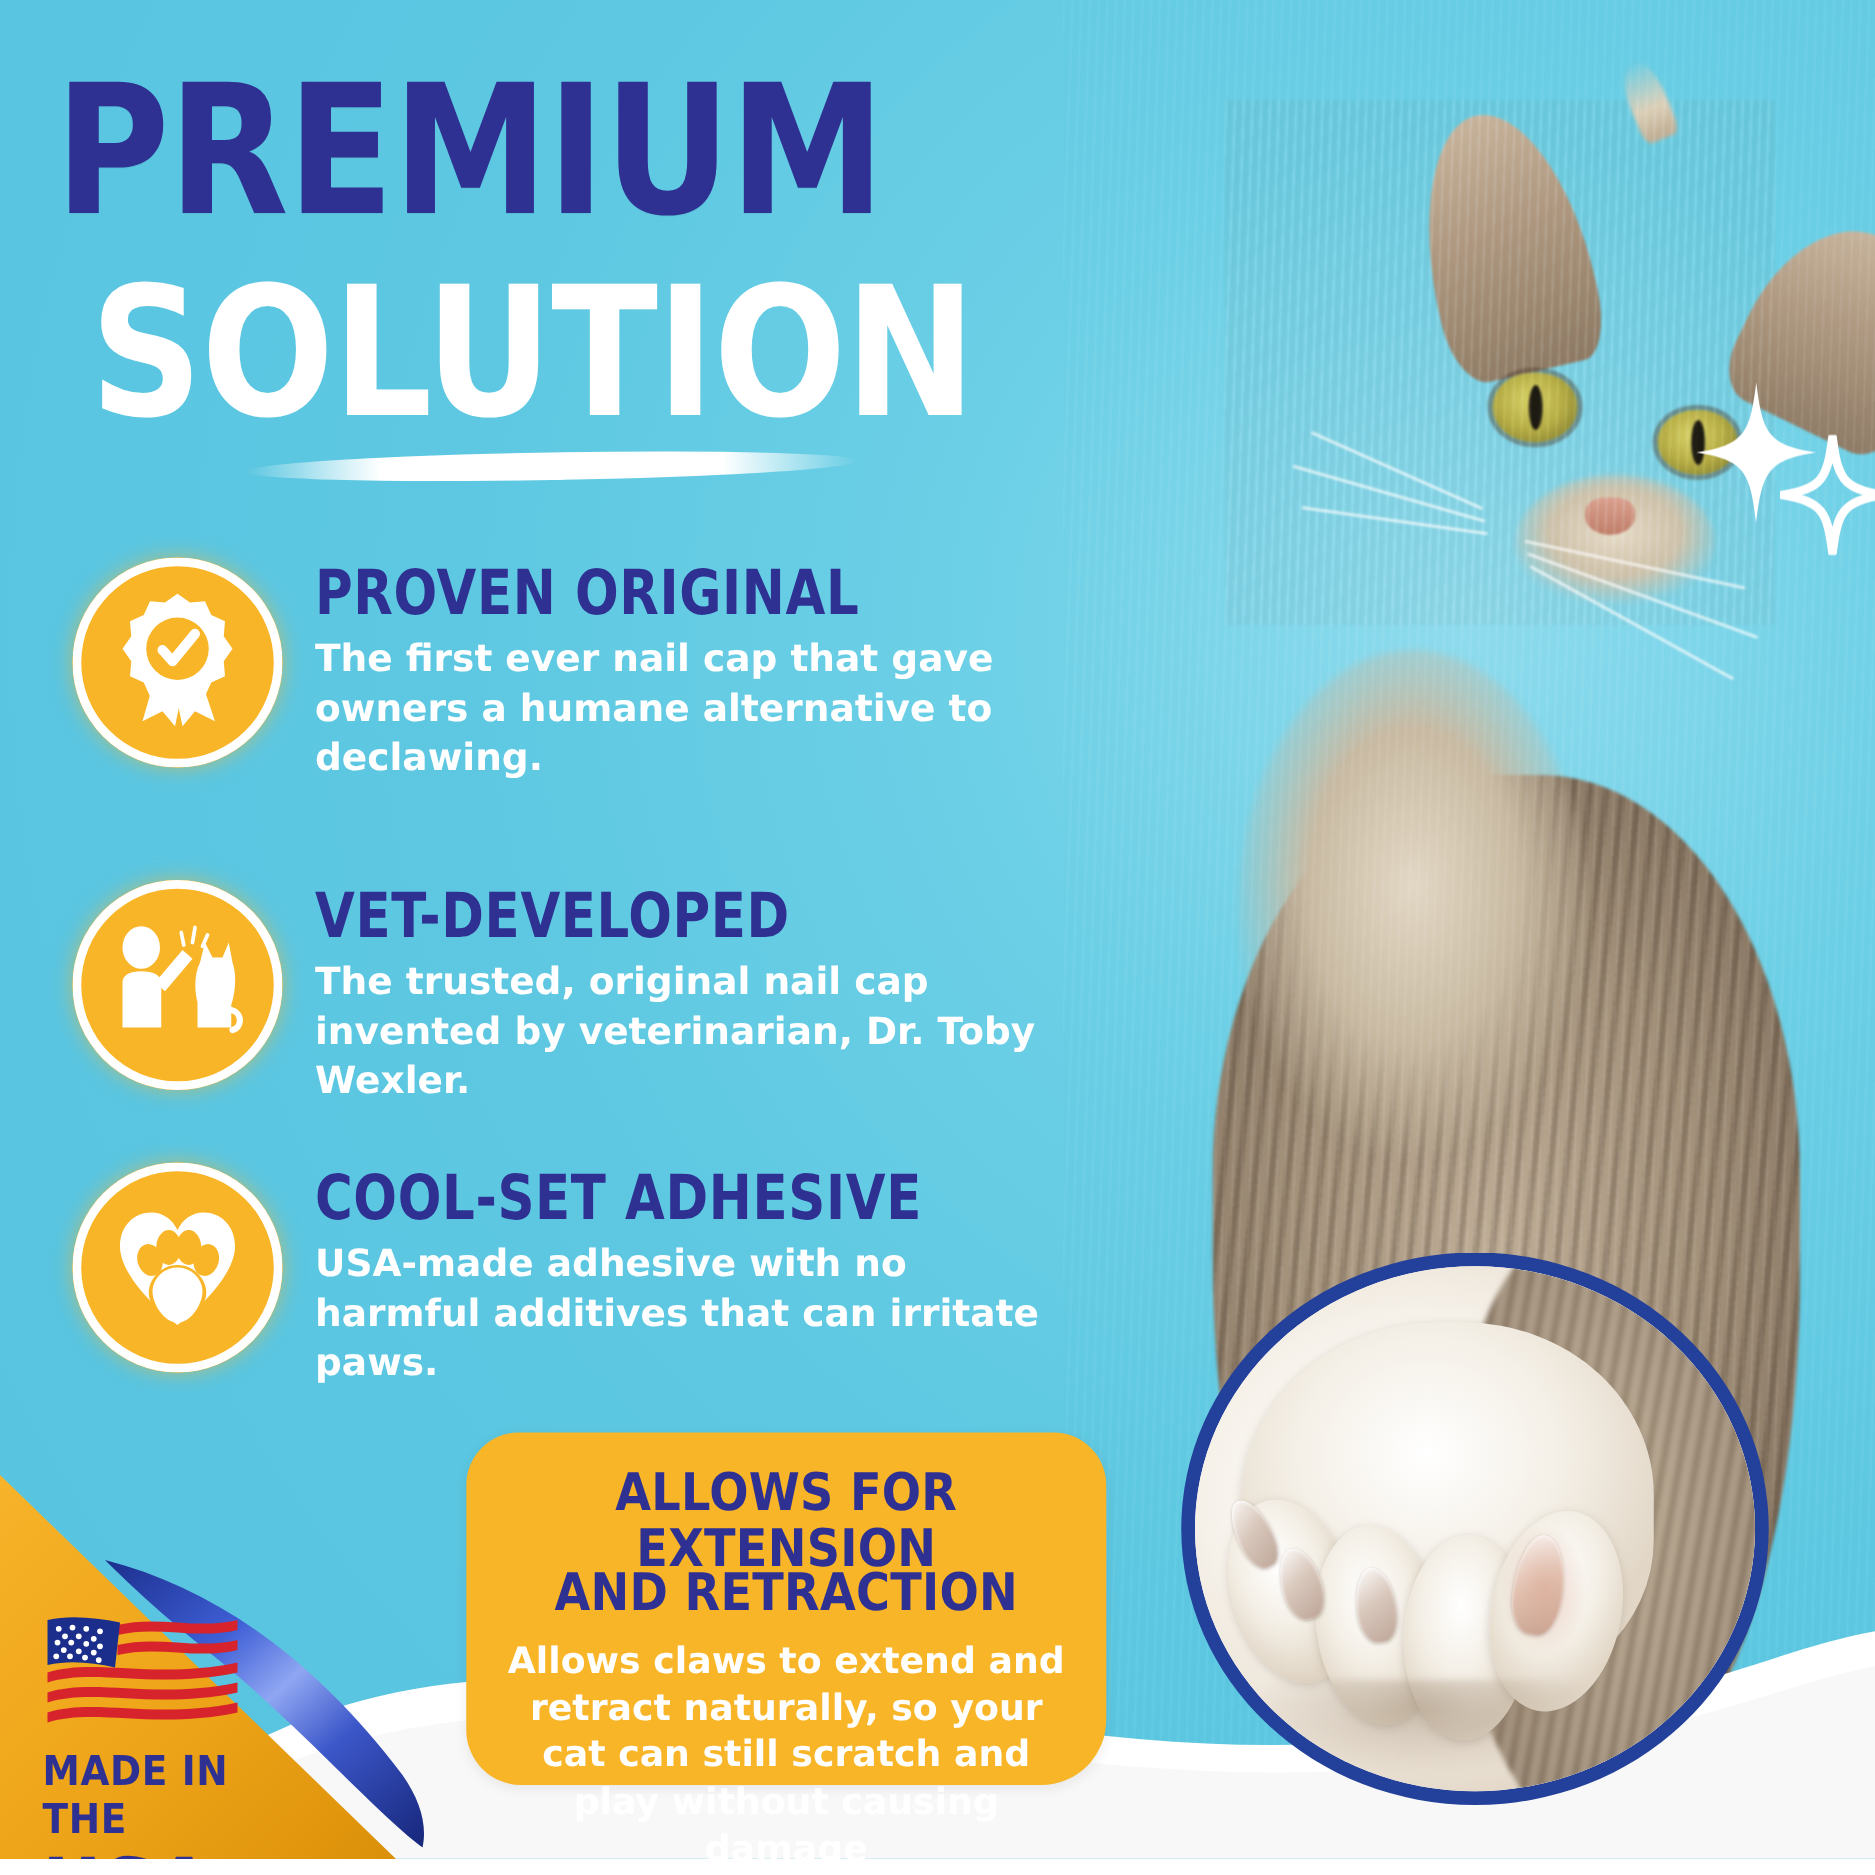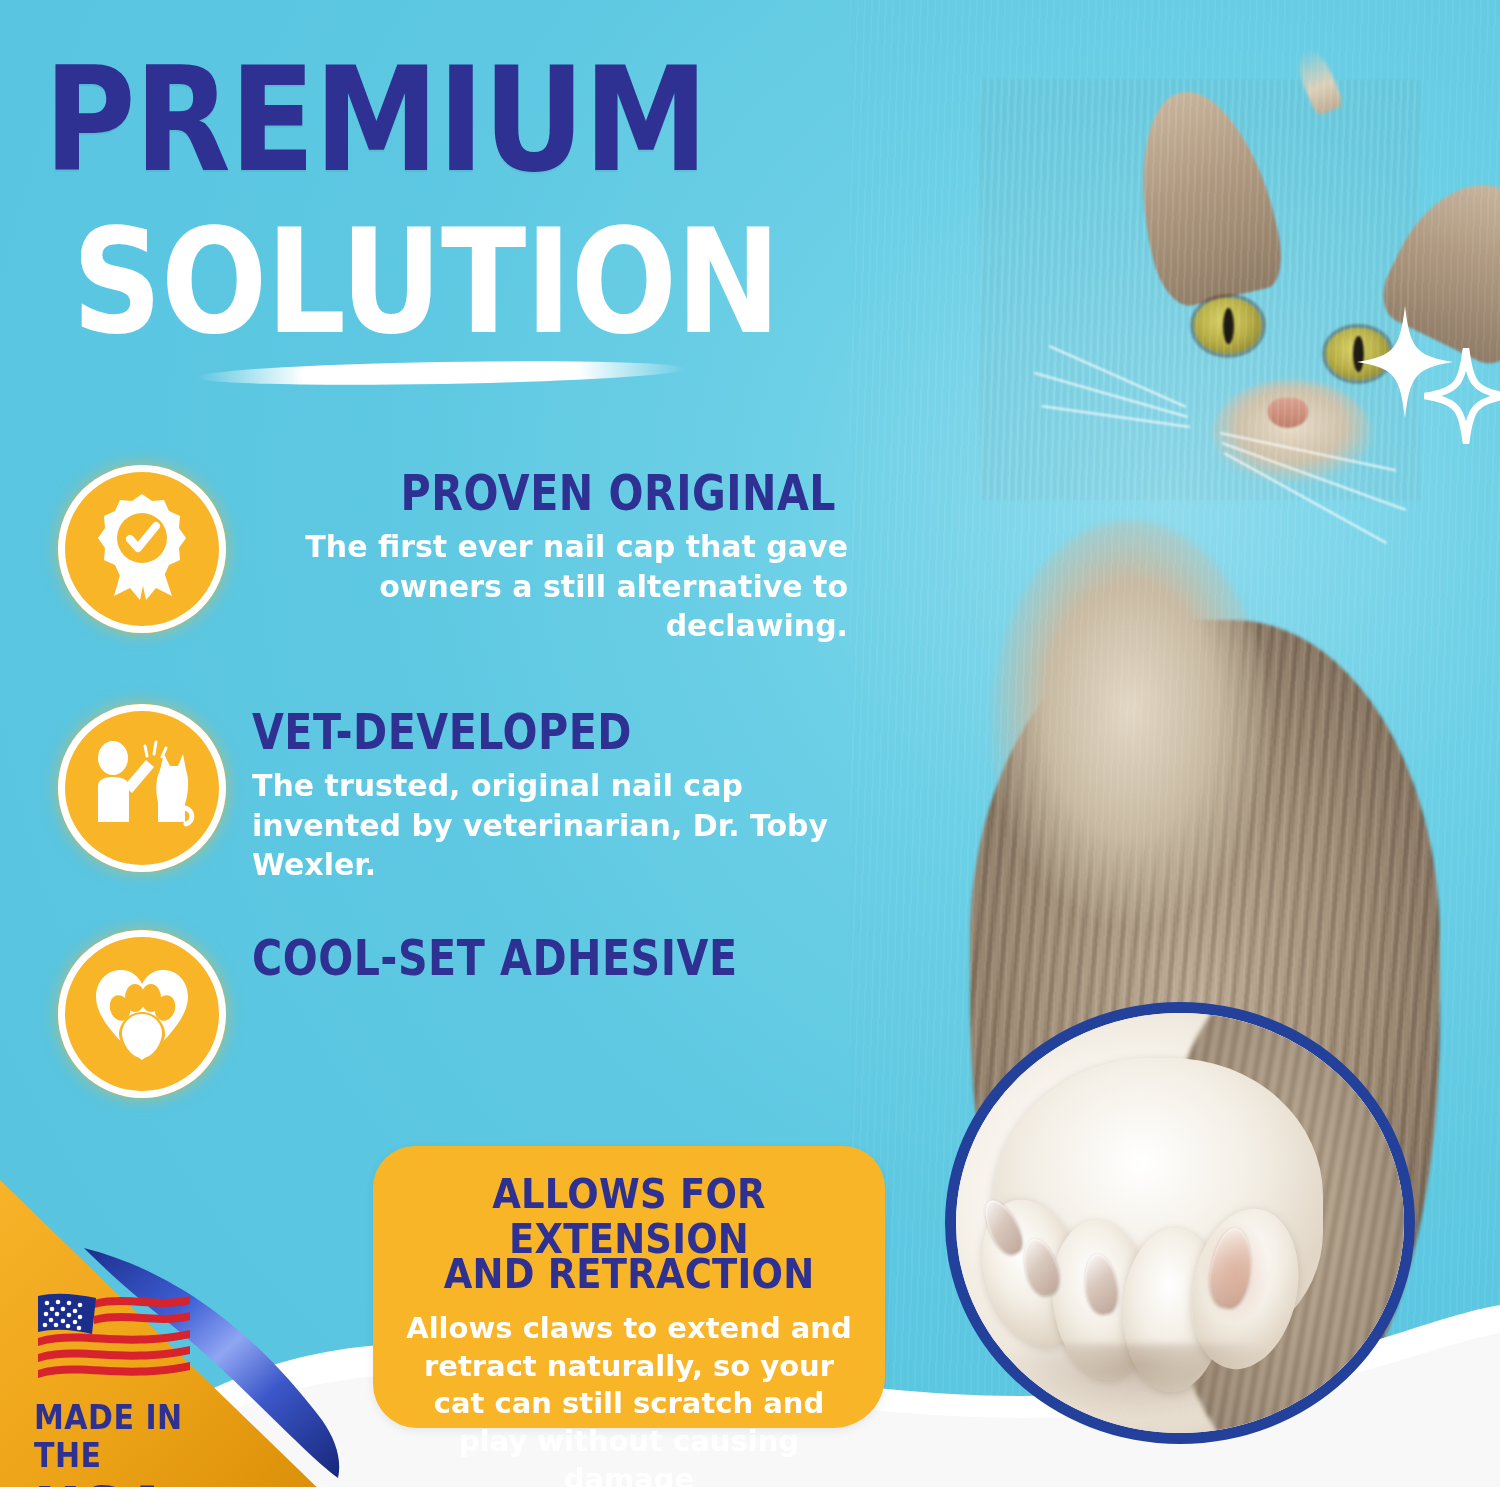--- a/index.html
+++ b/index.html
@@ -109,21 +109,21 @@
   }
   .swoosh{
     position:absolute; left:196px; top:362px; width:490px; height:22px;
     background:linear-gradient(90deg, rgba(255,255,255,0) 0%, #ffffff 22%, #ffffff 78%, rgba(255,255,255,0) 100%);
     border-radius:50%;
     transform:rotate(-1deg);
   }
 
   
   .feature{ position:absolute; left:58px; display:flex; gap:26px; width:790px; }
-  .f1{ top:463px;text-align:right; } .f2{ top:702px; } .f3{ top:928px; }
+  .f1{ top:444px; } .f2{ top:702px; } .f3{ top:928px; }
   .badge{
     flex:0 0 auto; width:168px; height:168px; position:relative;
     margin-top:2px;
   }
   .badge .ring{
     position:absolute; inset:0; border-radius:50%;
     background:#f9b528;
     box-shadow: inset 0 0 0 7px #ffffff, inset 0 0 0 13px #f9b528, 0 0 16px rgba(249,181,40,.55);
   }
   .badge svg{ position:absolute; left:50%; top:50%; transform:translate(-50%,-50%); }
@@ -262,21 +262,21 @@
       <svg width="104" height="114" viewBox="0 0 104 114">
         <path d="M36 62 L24 104 L40 96 L50 108 L58 70 Z" fill="#fff"></path>
         <path d="M68 62 L82 104 L66 96 L56 108 L48 70 Z" fill="#fff"></path>
         <path d="M52 2 L62 9 L74 8 L79 19 L90 24 L89 36 L96 46 L89 56 L90 68 L79 73 L74 84 L62 83 L52 90 L42 83 L30 84 L25 73 L14 68 L15 56 L8 46 L15 36 L14 24 L25 19 L30 8 L42 9 Z" fill="#fff"></path>
         <circle cx="52" cy="46" r="25" fill="#f9b528"></circle>
         <path d="M40 47 L48 56 L66 34" stroke="#fff" stroke-width="8" fill="none" stroke-linecap="round" stroke-linejoin="round"></path>
       </svg>
     </div>
     <div class="ftext">
       <div class="fhead">PROVEN ORIGINAL</div>
-      <div class="fbody">The first ever nail cap that gave owners a still alternative to declawing.</div>
+      <div class="fbody">The first ever nail cap that gave owners a humane alternative to declawing.</div>
     </div>
   </div>
 
   <div class="feature f2">
     <div class="badge">
       <div class="ring"></div>
       <svg width="108" height="104" viewBox="0 0 108 104">
 
         <ellipse cx="25" cy="22" rx="15" ry="17" fill="#fff"></ellipse>
 
@@ -307,20 +307,21 @@
         <ellipse cx="30" cy="44" rx="10" ry="13" fill="#f9b528" transform="rotate(-16 30 44)"></ellipse>
         <ellipse cx="45" cy="34" rx="10" ry="14" fill="#f9b528"></ellipse>
         <ellipse cx="61" cy="34" rx="10" ry="14" fill="#f9b528"></ellipse>
         <ellipse cx="75" cy="44" rx="10" ry="13" fill="#f9b528" transform="rotate(16 75 44)"></ellipse>
         <path d="M52 48 C66 48 75 60 75 70 C75 80 66 92 52 92 C38 92 29 80 29 70 C29 60 38 48 52 48 Z" fill="#f9b528"></path>
         <path d="M52 50 C64 50 72 60 72 69 C72 79 63 94 52 94 C41 94 32 79 32 69 C32 60 40 50 52 50 Z" fill="#fff"></path>
       </svg>
     </div>
     <div class="ftext">
       <div class="fhead">COOL-SET ADHESIVE</div>
+      <div class="fbody">USA-made adhesive with no harmful additives that can irritate paws.</div>
     </div>
   </div>
 
   <svg class="wave" viewBox="0 0 1500 260" preserveAspectRatio="none">
     <path d="M0 250 C130 250 180 120 420 116 C700 112 880 196 1160 160 C1340 138 1420 92 1500 78 L1500 260 L0 260 Z" fill="#ffffff"></path>
     <path d="M0 258 C140 258 200 150 430 146 C710 142 890 216 1170 182 C1350 160 1425 120 1500 106 L1500 260 L0 260 Z" fill="#f2f2f2" opacity=".55"></path>
   </svg>
 
   <svg class="curl" viewBox="0 0 430 380">
     <defs>

